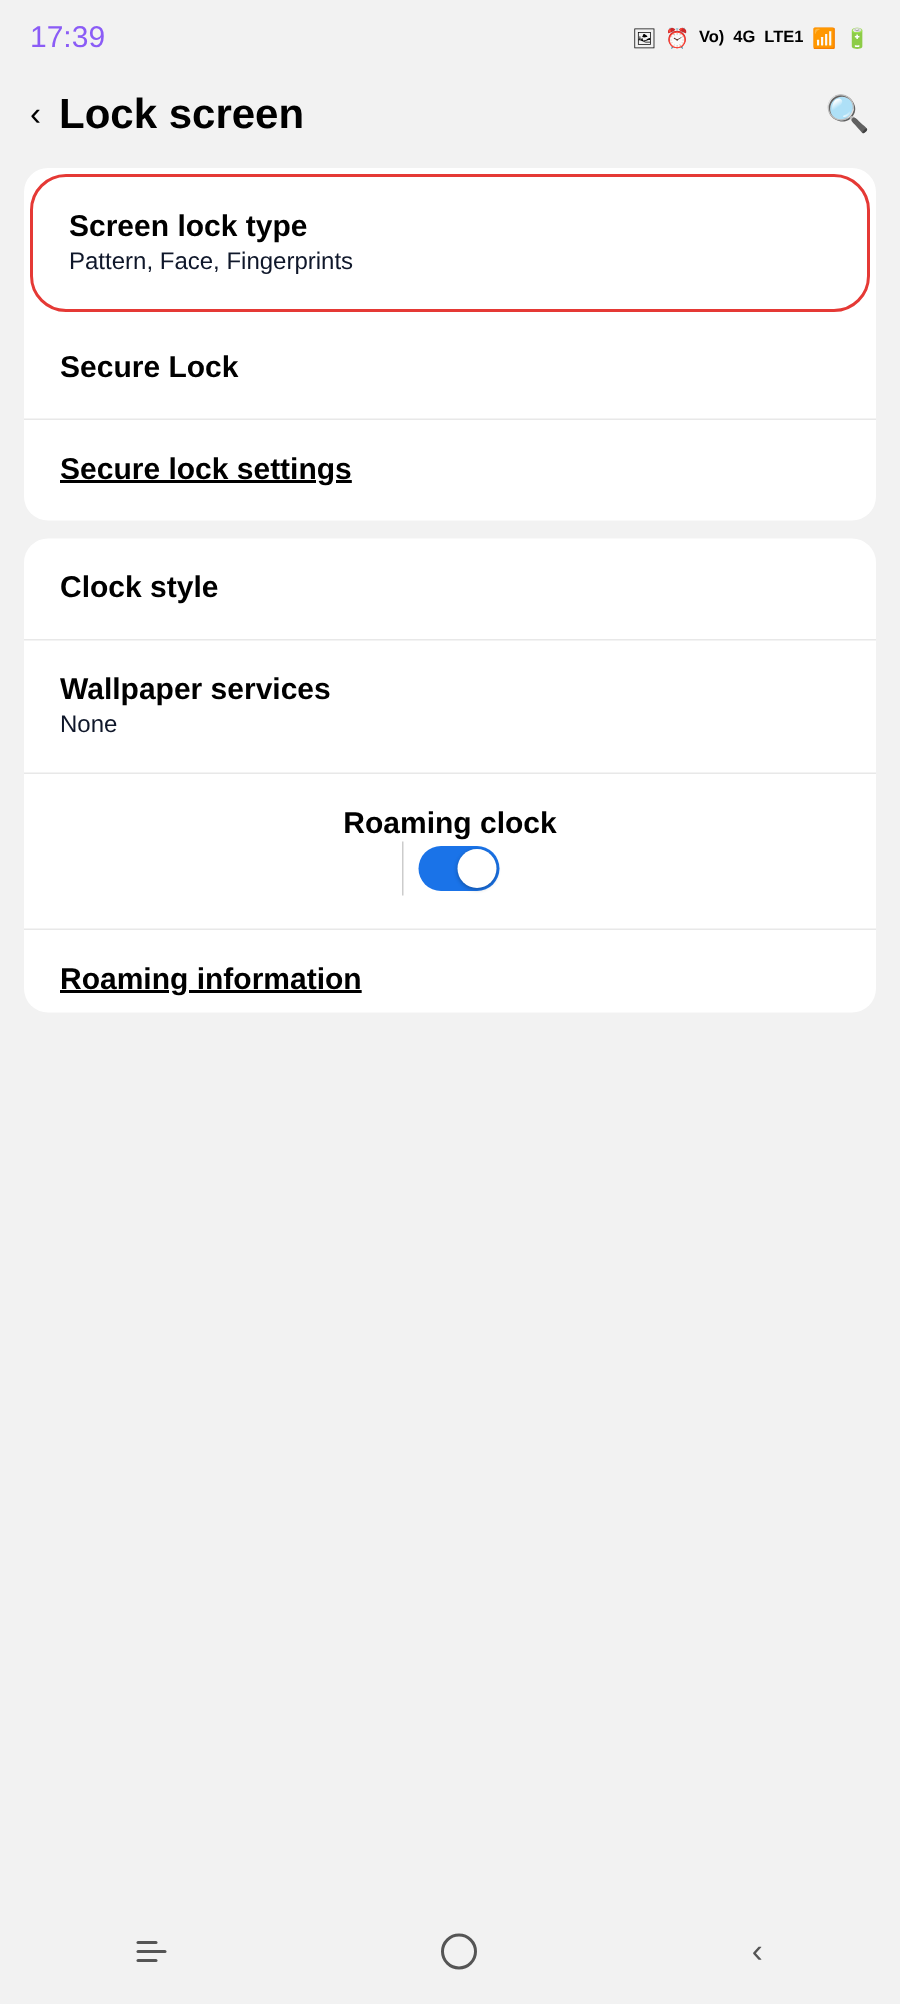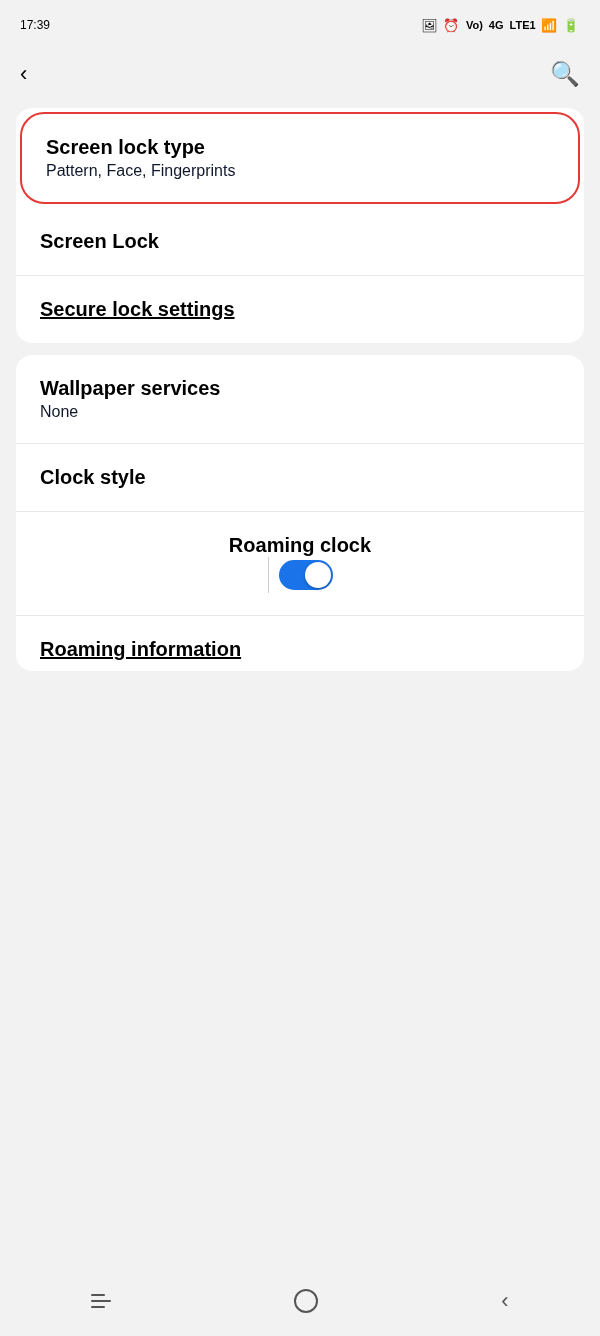--- a/index.html
+++ b/index.html
@@ -21,23 +21,23 @@
     .status-bar {
       background-color: #f2f2f2;
       height: 50px;
       display: flex;
       align-items: center;
       justify-content: space-between;
       padding: 0 20px;
     }
 
     .status-time {
-      font-size: 12px;
+      font-size: 20px;
       font-weight: 500;
-      color: #000000;
+      color: #8b5cf6;
     }
 
     .status-icons {
       display: flex;
       align-items: center;
       gap: 6px;
       font-size: 13px;
       color: #000;
     }
 
@@ -226,52 +226,53 @@
     <span class="status-icon-text">4G</span>
     <span class="status-icon-text">LTE1</span>
     <span>📶</span>
     <span>🔋</span>
   </div>
 </div>
 
 <div class="header">
   <div class="header-left">
     <span class="back-arrow">‹</span>
+    <span class="header-title">Lock screen</span>
   </div>
   <span class="search-icon-btn">🔍</span>
 </div>
 
 <div class="content">
 
   <div class="card-group">
 
     <div class="card-item highlighted">
       <div class="card-item-title">Screen lock type</div>
       <div class="card-item-subtitle">Pattern, Face, Fingerprints</div>
     </div>
 
     <div class="card-item">
-      <div class="card-item-title">Screen Lock</div>
+      <div class="card-item-title">Secure Lock</div>
     </div>
 
     <div class="card-item">
       <div class="card-item-title">Secure lock settings</div>
     </div>
 
   </div>
 
   <div class="card-group">
+
+    <div class="card-item">
+      <div class="card-item-title">Clock style</div>
+    </div>
 
     <div class="card-item">
       <div class="card-item-title">Wallpaper services</div>
       <div class="card-item-subtitle">None</div>
-    </div>
-
-    <div class="card-item">
-      <div class="card-item-title">Clock style</div>
     </div>
 
     <div class="card-item">
       <div class="card-item-row">
         <div class="card-item-title">Roaming clock</div>
         <div class="toggle-container">
           <div class="toggle-divider"></div>
           <div class="toggle">
             <div class="toggle-knob"></div>
           </div>

